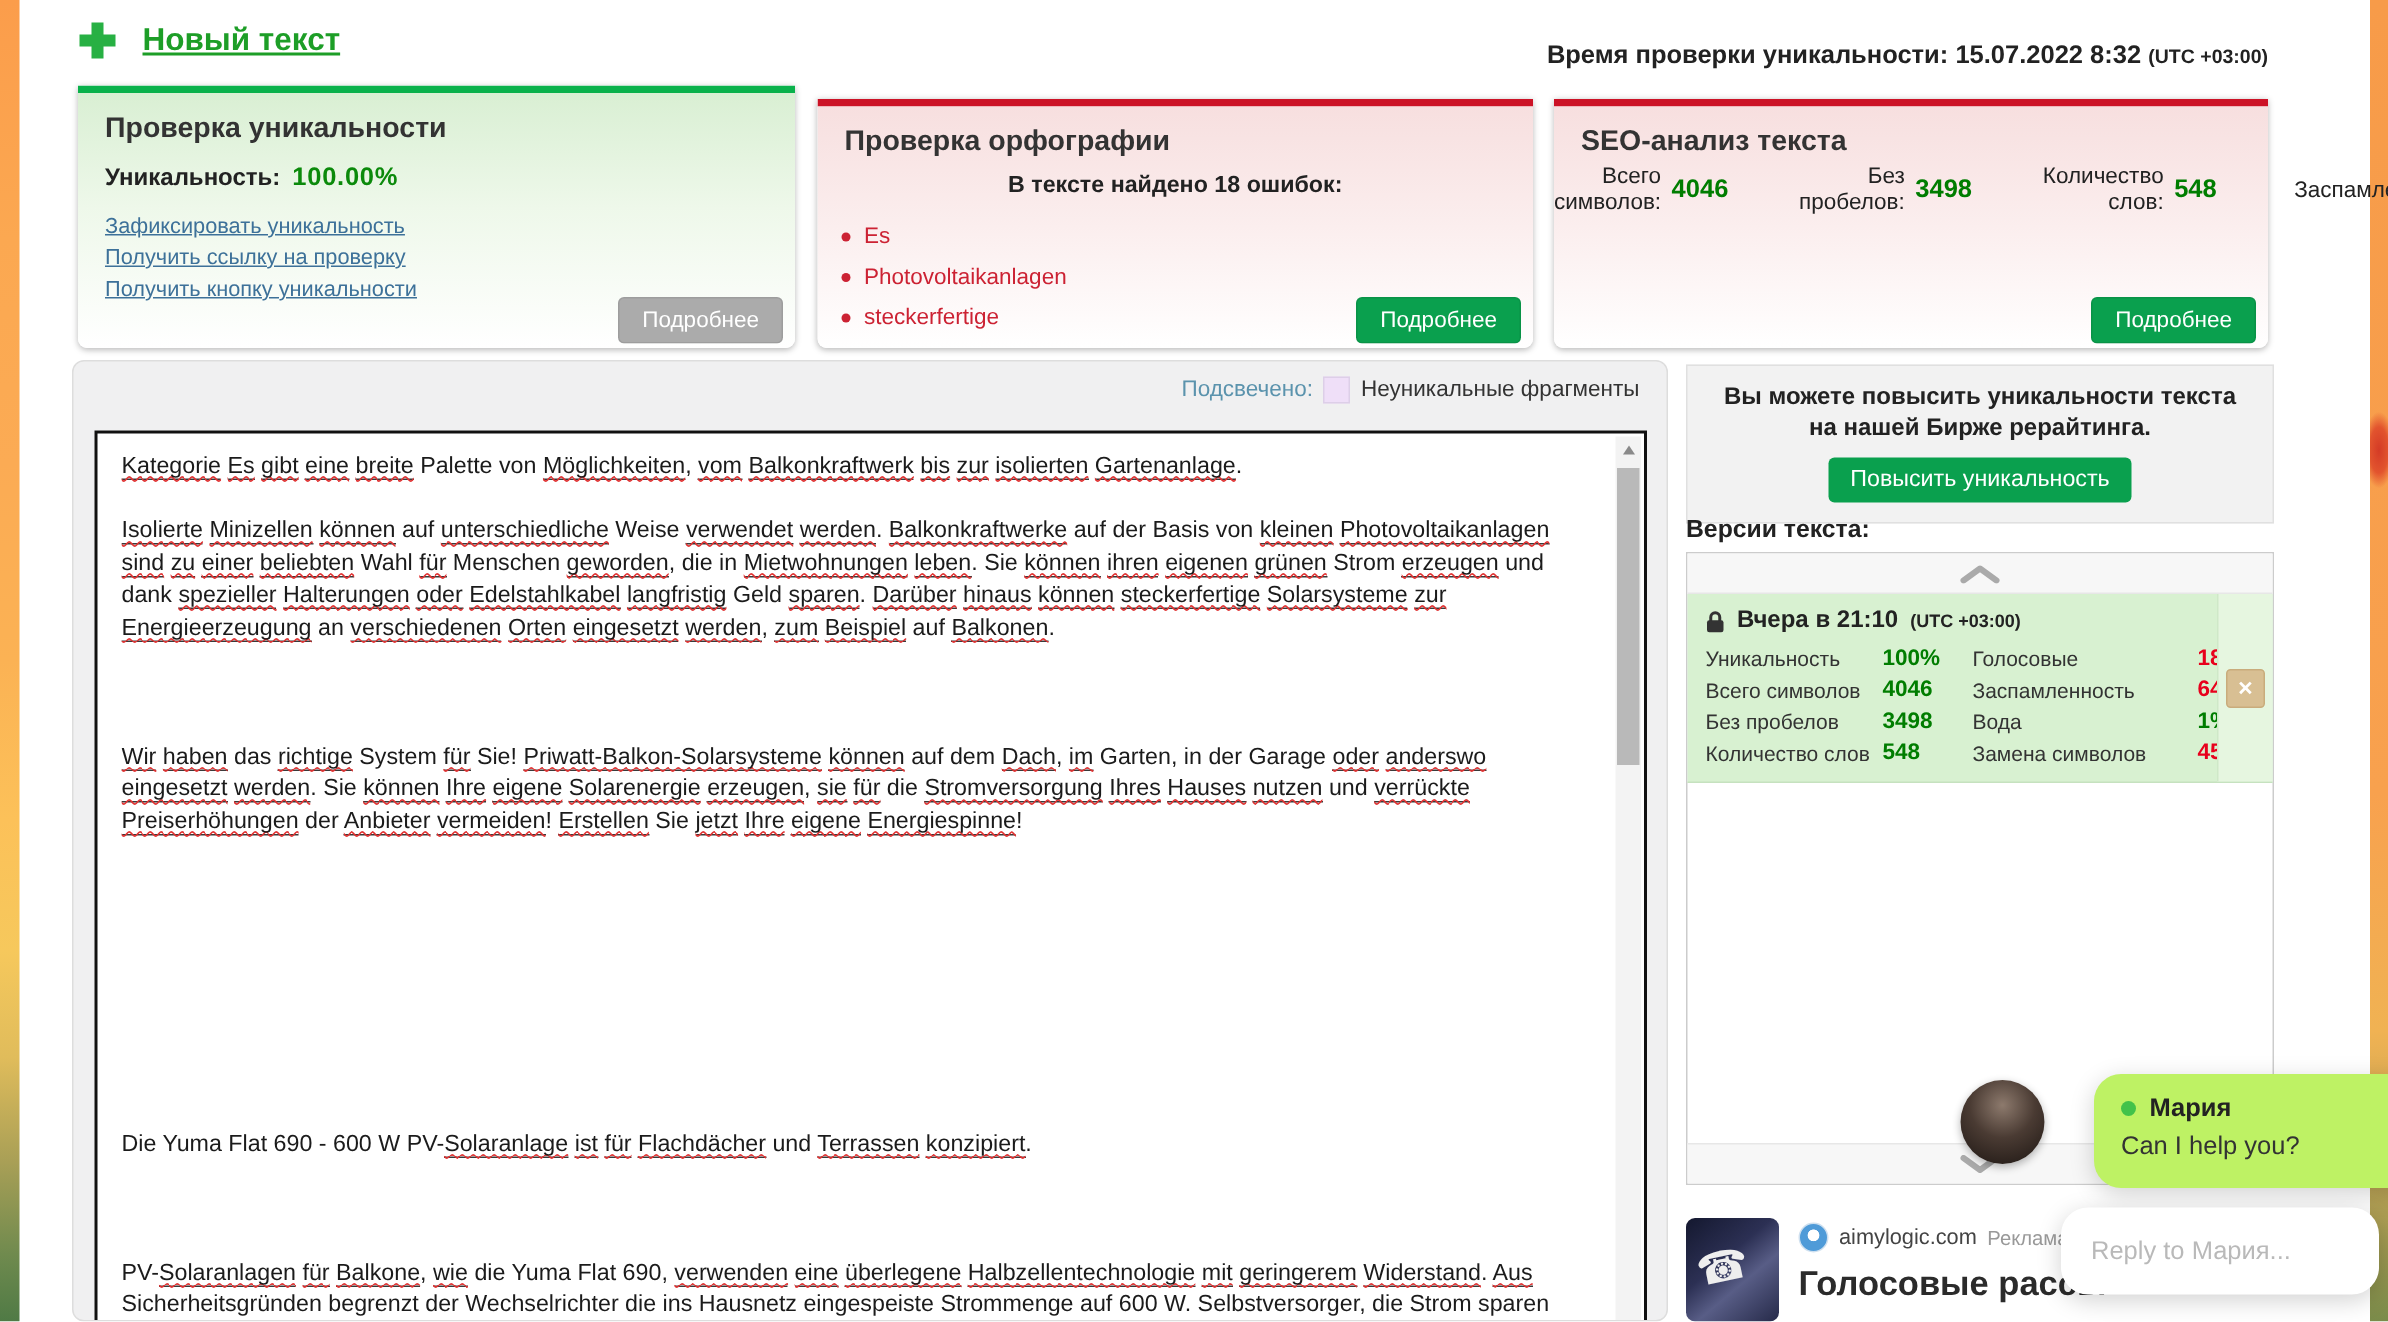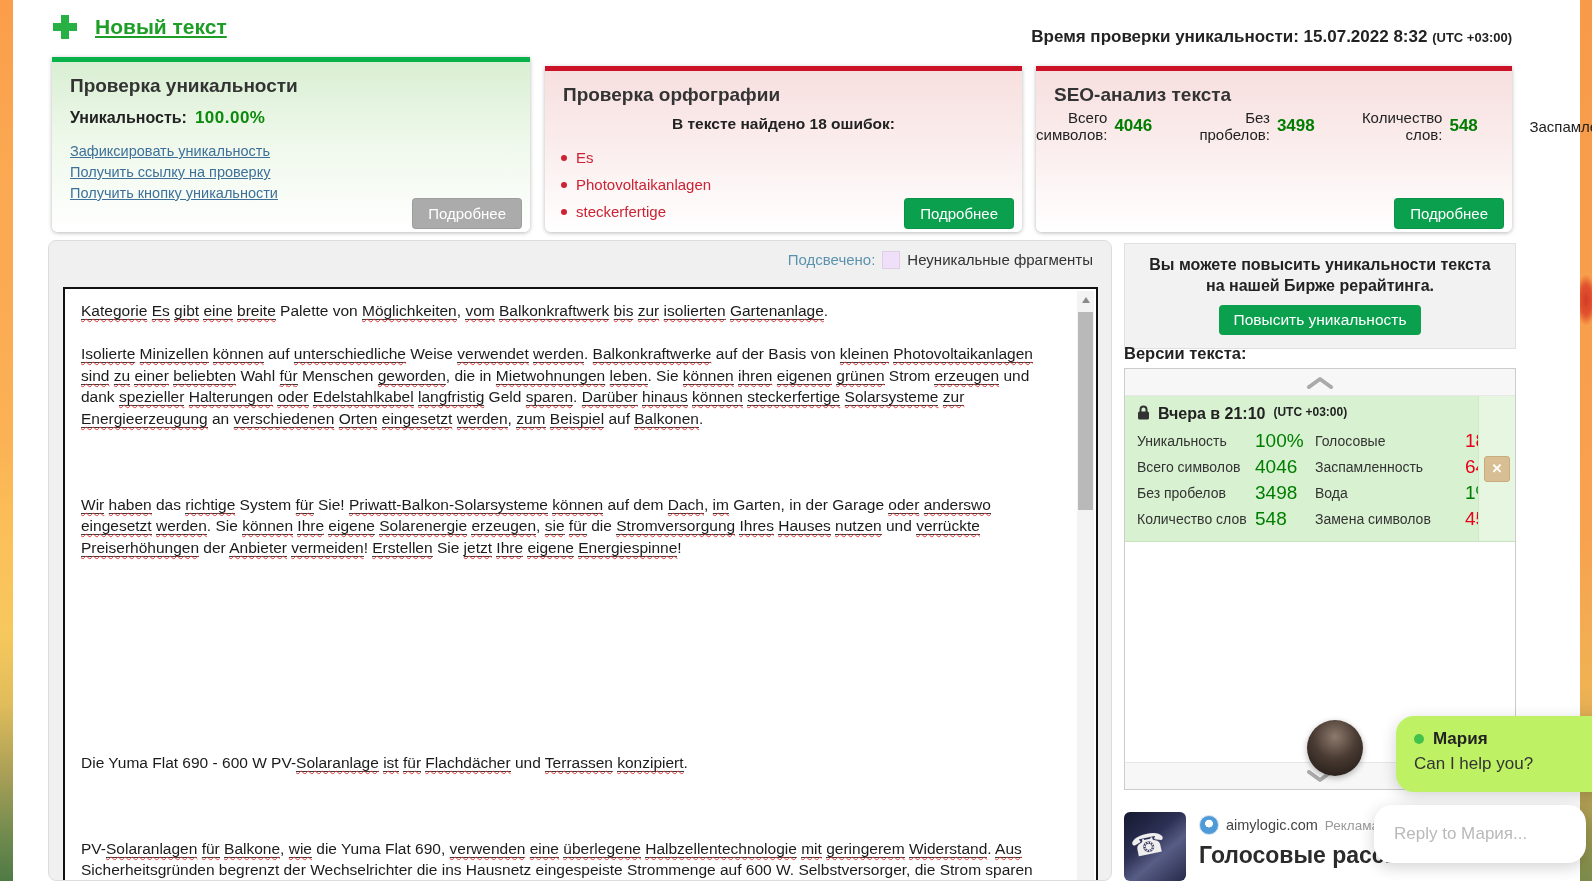--- a/index.html
+++ b/index.html
@@ -76,24 +76,24 @@
     background:#fff;box-sizing:border-box;display:flex;flex-direction:column;}
   .v-strip{height:26px;background:#f7f7f7;display:flex;align-items:center;justify-content:center;cursor:pointer;flex:none;}
   .v-strip.top{border-bottom:1px solid #e7e7e7;}
   .v-strip.bottom{border-top:1px solid #e7e7e7;margin-top:auto;}
   .version-card{position:relative;background:#d8f1d1;border-bottom:1px solid #c6e2bf;
     padding:9px 48px 11px 12px;cursor:pointer;}
   .vc-right{position:absolute;right:0;top:0;bottom:0;width:36px;background:#e6f6e0;
     border-left:1px solid #cfe8c8;display:flex;align-items:center;justify-content:center;}
   .vc-close{width:24px;height:24px;background:#d8bf93;border:1px solid #c9ac7c;border-radius:3px;
     color:#fff;font-weight:bold;font-size:13px;display:flex;align-items:center;justify-content:center;cursor:pointer;}
-  .vc-head{display:flex;align-items:flex-start;gap:8px;font-weight:bold;font-size:16px;color:#222;padding-bottom:7px;}
+  .vc-head{display:flex;align-items:center;gap:8px;font-weight:bold;font-size:16px;color:#222;padding-bottom:7px;}
   .vc-tz{font-size:12px;}
   .vc-grid{display:grid;grid-template-columns:118px 60px 150px auto;row-gap:4px;font-size:14px;color:#333;align-items:center;}
-  .vc-val{font-weight:normal;font-size:19px;}
+  .vc-val{font-weight:bold;font-size:15px;}
 
   
   .ad{position:absolute;left:1124px;top:812px;width:430px;display:flex;gap:13px;}
   .ad-thumb{width:62px;height:69px;border-radius:6px;flex:none;position:relative;overflow:hidden;cursor:pointer;
     background:linear-gradient(140deg,#14182f 0%,#2c3054 40%,#585d86 62%,#262a49 100%);}
   .ad-thumb .phone{position:absolute;left:7px;top:16px;color:#eee;font-size:28px;transform:rotate(-12deg);}
   .ad-src{display:flex;align-items:center;gap:7px;font-size:14.5px;color:#444;margin-top:3px;}
   .ad-fav{width:18px;height:18px;border-radius:50%;flex:none;
     background:radial-gradient(circle at 50% 42%,#fff 0 27%,#4f9bd8 30% 100%);border:1px solid #cfe0ef;}
   .ad-label{color:#999;font-size:13.5px;}

